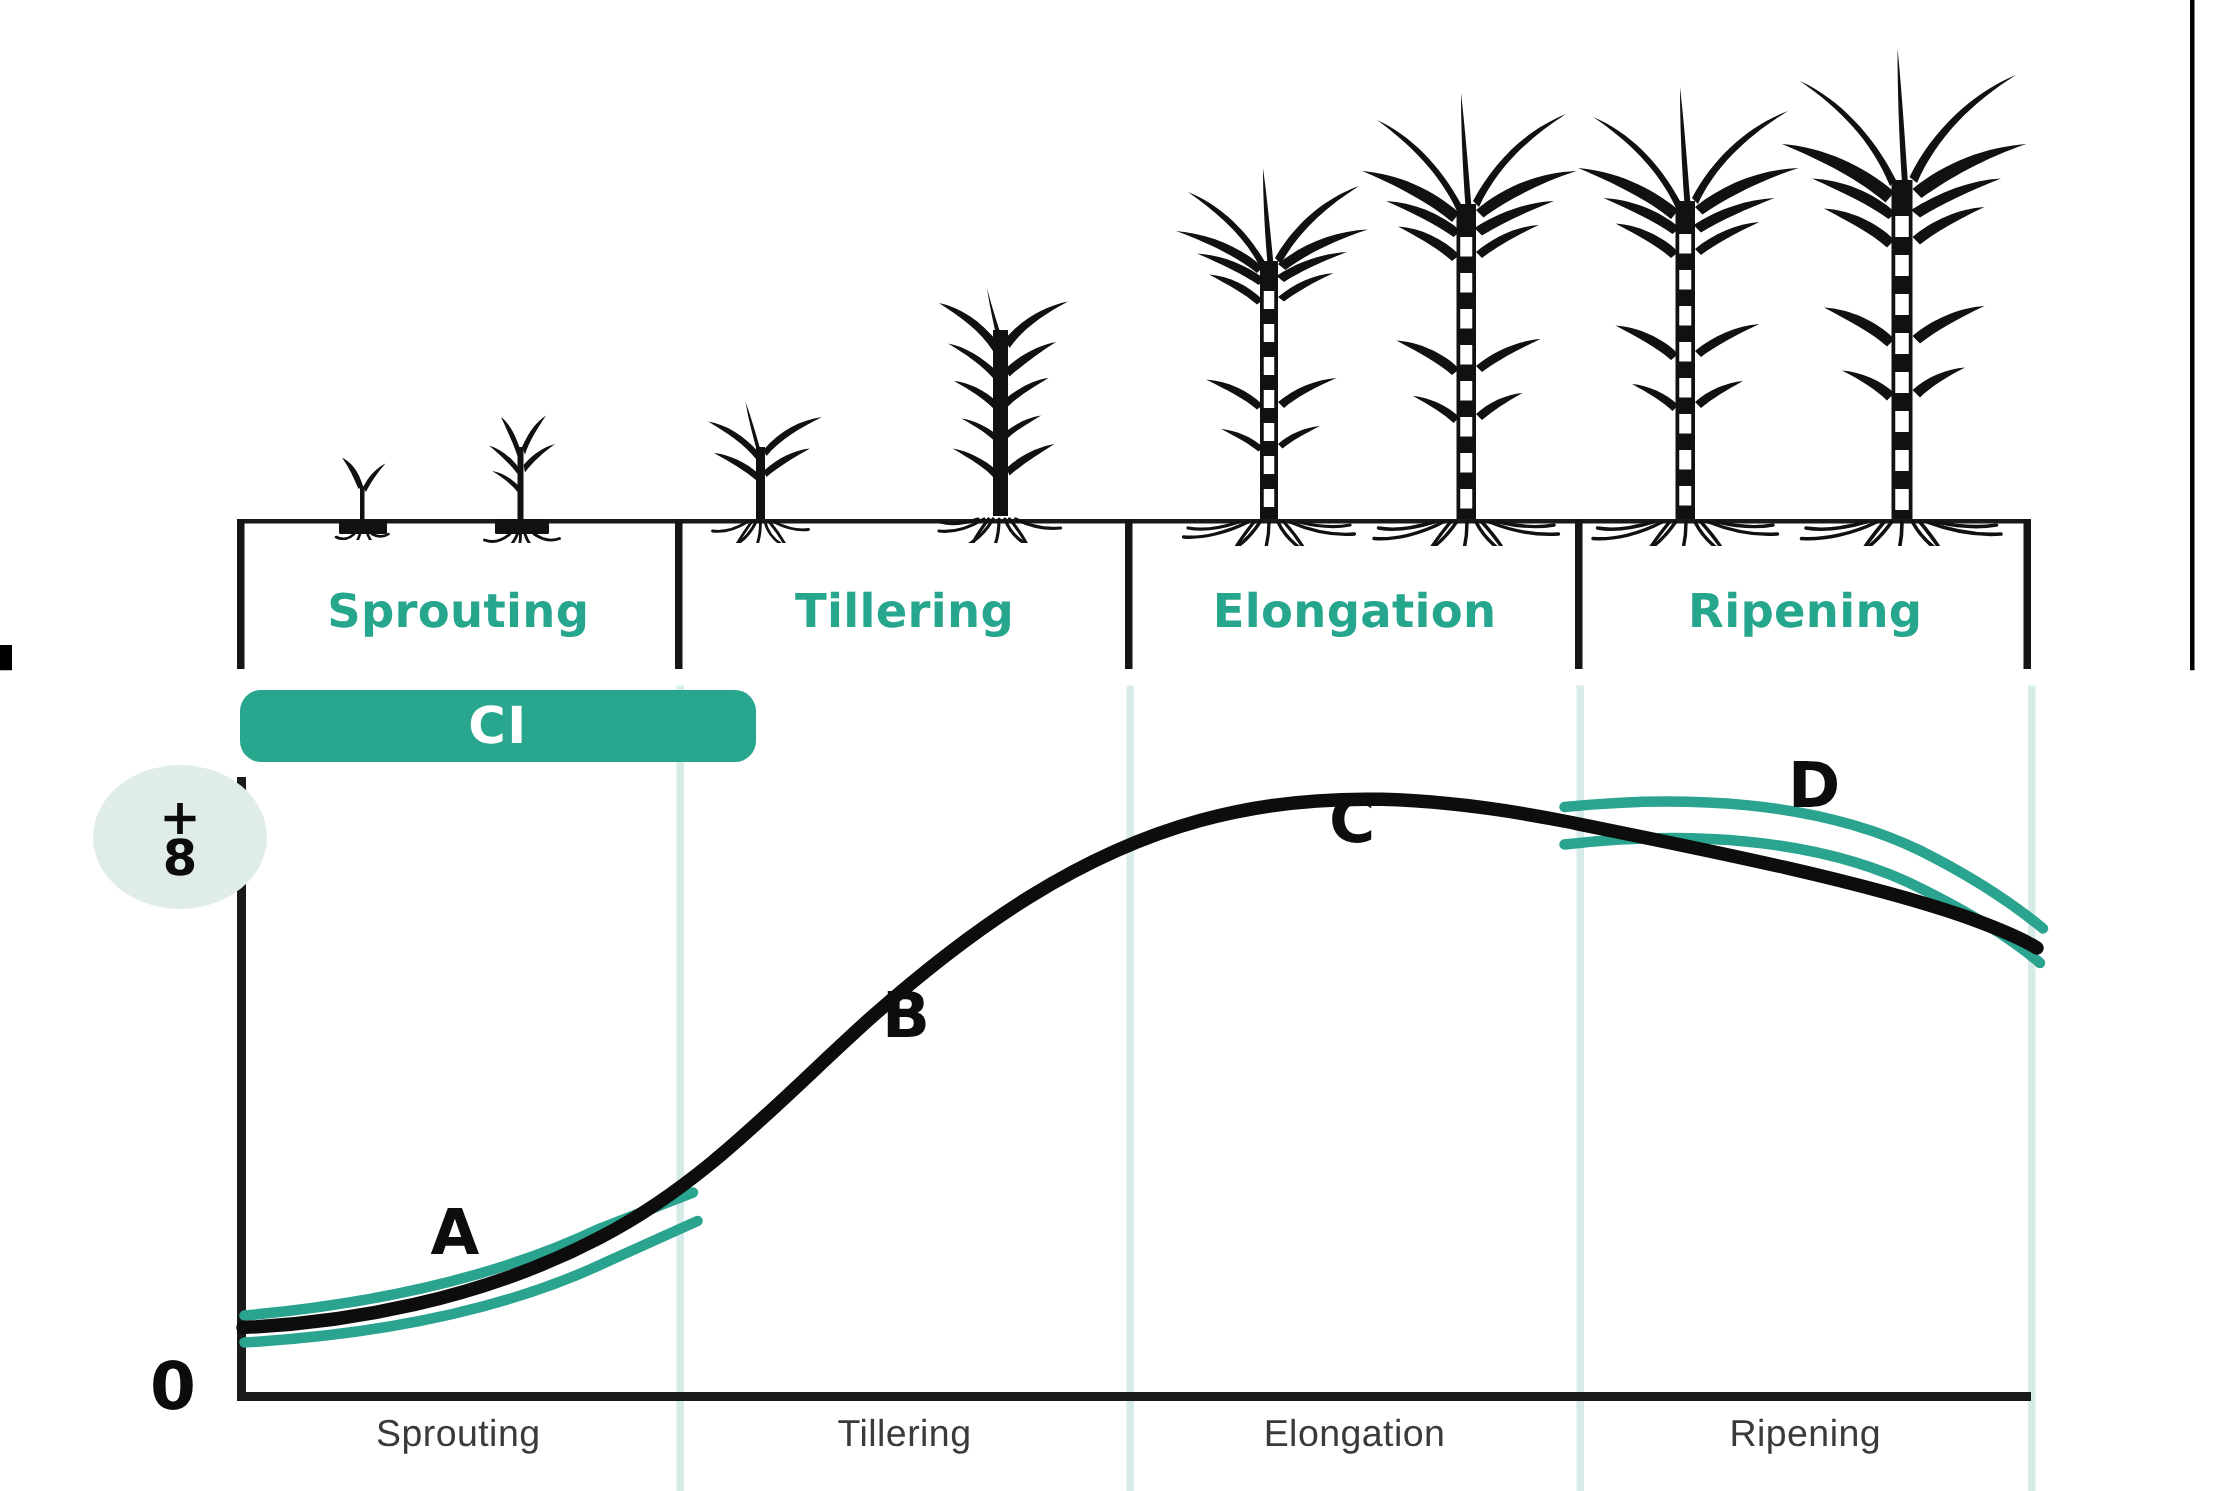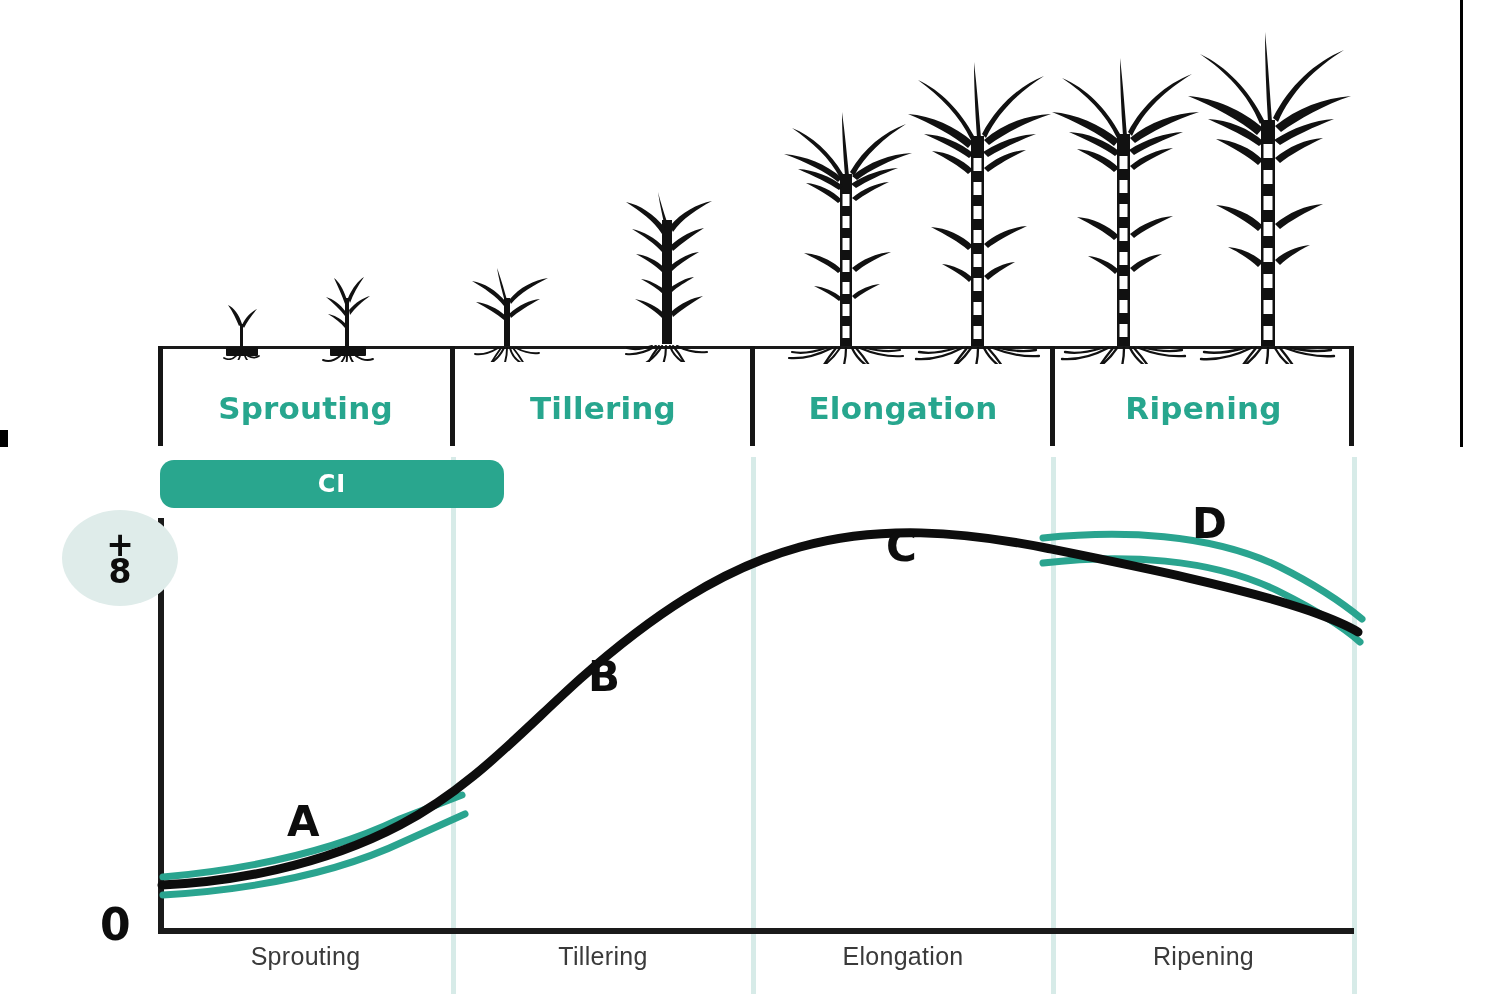--- a/index.html
+++ b/index.html
@@ -23,21 +23,21 @@
   
   #chart{position:absolute;left:0;top:447px;width:1486px;height:547px;background:#fff;}
 
   .divider{position:absolute;width:5px;background:#d7ebe8;top:10px;height:537px;}
 
   .y-axis{position:absolute;left:158px;top:71px;width:6px;height:860px;background:#1a1a1a;}
   .x-axis{position:absolute;left:158px;top:481px;width:1196px;height:6px;background:#1a1a1a;}
 
   #ci-pill{position:absolute;left:160px;top:13px;width:344px;height:48px;background:#29a68e;
            border-radius:14px;display:flex;align-items:center;justify-content:center;}
-  #ci-pill span{color:#fff;font-weight:bold;font-size:24px;letter-spacing:1px;
+  #ci-pill span{color:#fff;font-weight:bold;font-size:34px;letter-spacing:1px;
                 font-family:"DejaVu Sans", sans-serif;}
 
   #y-top-badge{position:absolute;left:62px;top:63px;width:116px;height:96px;border-radius:50%;
                background:#dfecea;display:flex;align-items:center;justify-content:center;}
   #y-top-badge .txt{font-family:"DejaVu Sans", sans-serif;font-weight:bold;font-size:33px;
                     color:#0c0c0c;line-height:0.82;text-align:center;}
 
   #y-zero{position:absolute;left:100px;top:452px;font-family:"DejaVu Sans", sans-serif;
           font-weight:bold;font-size:44px;color:#0c0c0c;}
 

